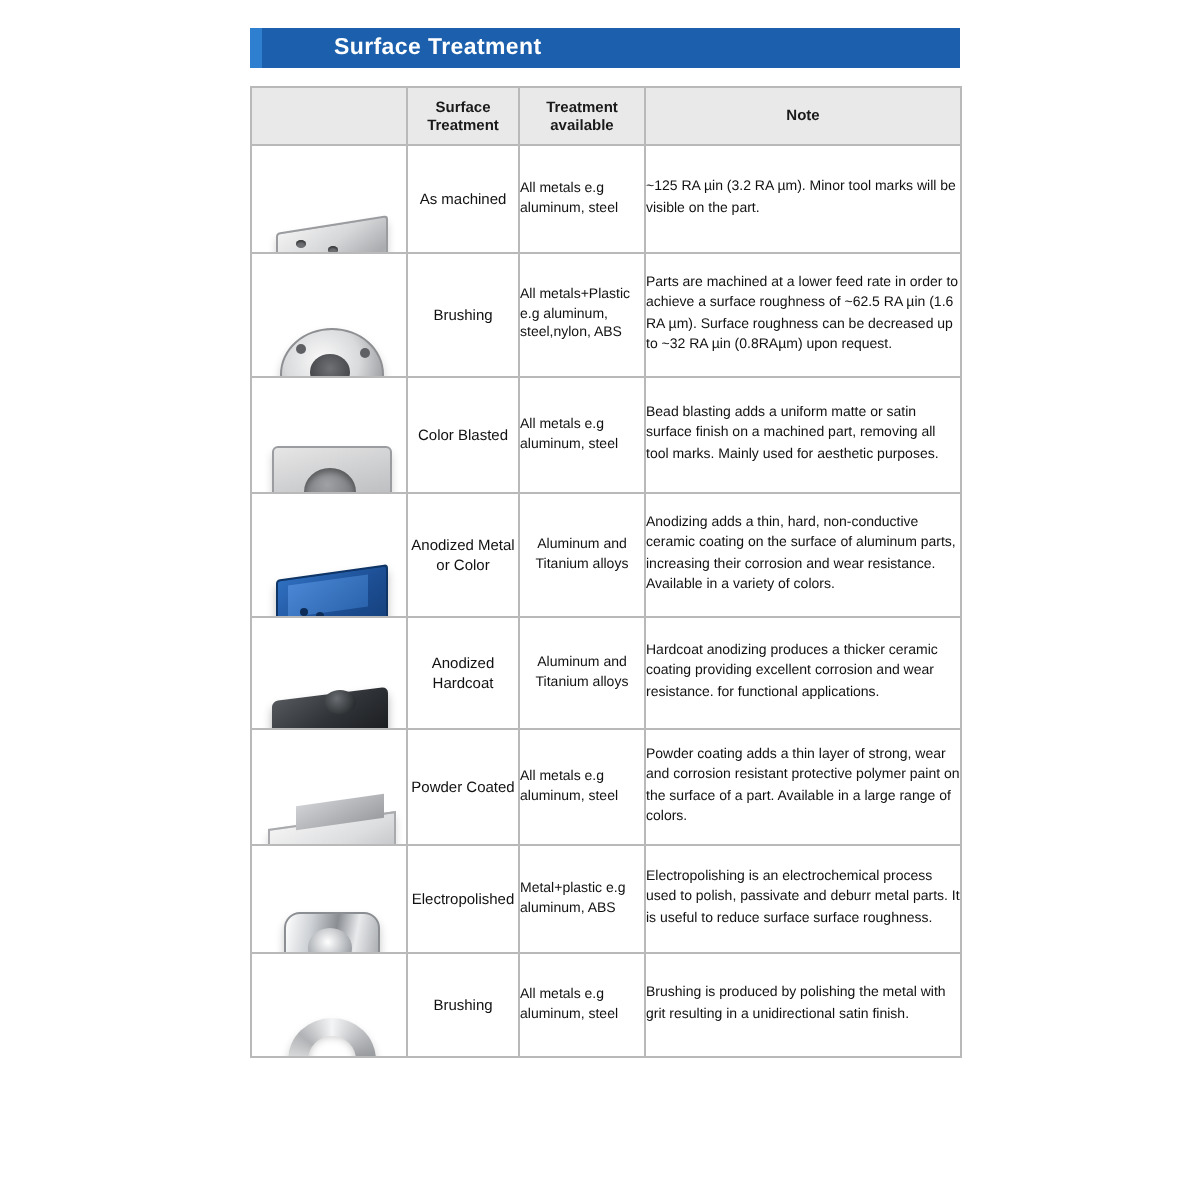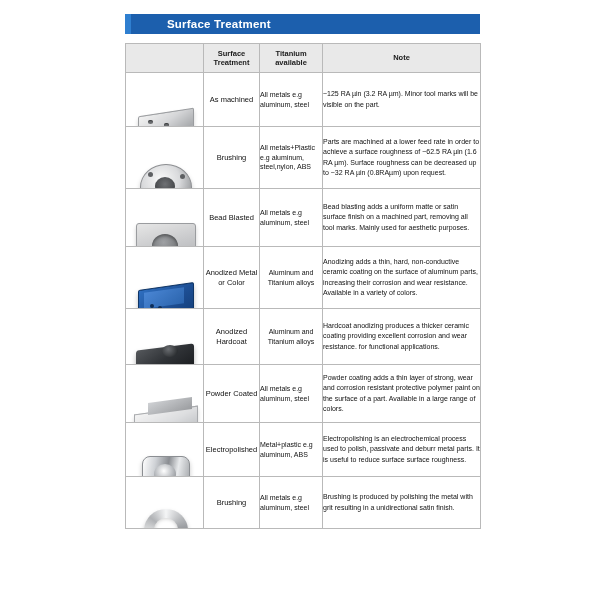--- a/index.html
+++ b/index.html
@@ -230,21 +230,21 @@
       <colgroup>
         <col class="c-img">
         <col class="c-name">
         <col class="c-mat">
         <col class="c-note">
       </colgroup>
       <thead>
         <tr>
           <th></th>
           <th>Surface Treatment</th>
-          <th>Titanium available</th>
+          <th>Treatment available</th>
           <th>Note</th>
         </tr>
       </thead>
       <tbody>
 
         <tr style="height:54px">
           <td class="img-cell">
             <span class="photo p1">
               <span class="ph-inner blk"></span>
               <span class="ph-inner hole" style="left:22px;top:20px"></span>
@@ -273,21 +273,21 @@
           <td class="note-cell">Parts are machined at a lower feed rate in order to achieve a surface roughness of ~62.5 RA µin (1.6 RA µm). Surface roughness can be decreased up to ~32 RA µin (0.8RAµm) upon request.</td>
         </tr>
 
         <tr style="height:58px">
           <td class="img-cell">
             <span class="photo p3">
               <span class="ph-inner plate"></span>
               <span class="ph-inner pocket"></span>
             </span>
           </td>
-          <td class="name-cell">Bead Blasted</td>
+          <td class="name-cell">Color Blasted</td>
           <td class="mat-cell">All metals e.g aluminum, steel</td>
           <td class="note-cell">Bead blasting adds a uniform matte or satin surface finish on a machined part, removing all tool marks. Mainly used for aesthetic purposes.</td>
         </tr>
 
         <tr style="height:62px">
           <td class="img-cell">
             <span class="photo p4">
               <span class="ph-inner box"></span>
               <span class="ph-inner inner"></span>
               <span class="ph-inner hole" style="left:24px;top:26px"></span>

